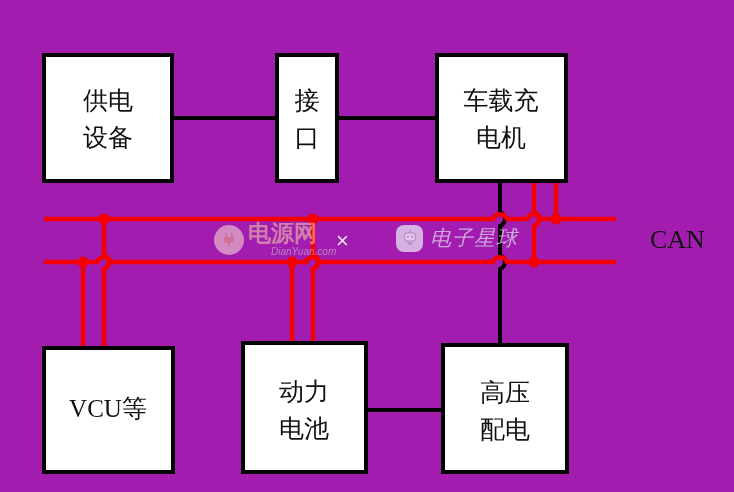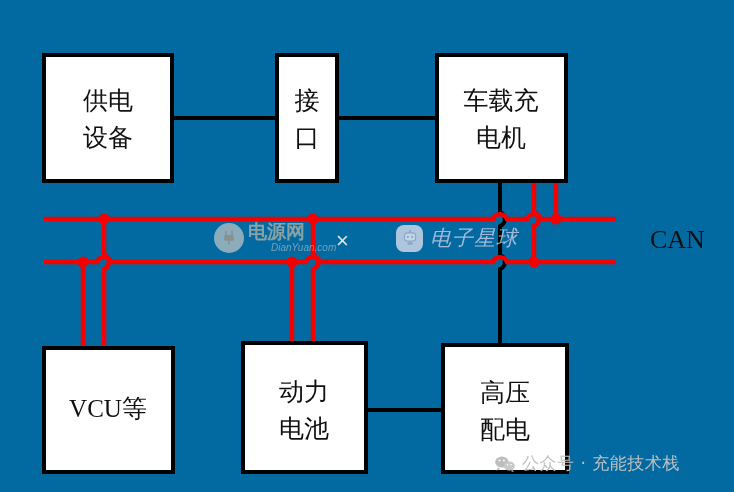--- a/index.html
+++ b/index.html
@@ -7,21 +7,21 @@
     padding: 0;
     background: #ffffff;
   }
   body {
     font-family: "Liberation Serif", "DejaVu Serif", serif;
   }
   #diagram-root {
     position: relative;
     width: 734px;
     height: 492px;
-    background: #0369a1;
+    background: #a21caf;
     overflow: hidden;
   }
   #diagram-svg {
     position: absolute;
     left: 0;
     top: 0;
     width: 734px;
     height: 492px;
   }
   .box-label {
@@ -80,21 +80,21 @@
   #wm-dianyuan .wm-badge {
     width: 30px; height: 30px;
     border-radius: 50%;
     background: #fbe3d0;
     display: flex; align-items: center; justify-content: center;
     margin-right: 4px;
   }
   #wm-dianyuan .wm-text-wrap { display: flex; flex-direction: column; line-height: 1; }
   #wm-dianyuan .wm-cn {
     font-family: "DejaVu Sans", sans-serif;
-    font-size: 19px;
+    font-size: 23px;
     font-weight: bold;
     color: #f6cfa8;
     letter-spacing: 0px;
   }
   #wm-dianyuan .wm-en {
     font-family: "Liberation Sans", sans-serif;
     font-size: 10px;
     font-style: italic;
     font-weight: normal;
     color: #cfcfcf;
@@ -246,29 +246,14 @@
         <circle cx="12" cy="2.2" r="1.2" fill="#bdb8d8"></circle>
         <rect x="4.5" y="5.2" width="15" height="11" rx="4.5" fill="#ffffff" stroke="#bdb8d8" stroke-width="1.6"></rect>
         <circle cx="9" cy="10.5" r="1.5" fill="#bdb8d8"></circle>
         <circle cx="15" cy="10.5" r="1.5" fill="#bdb8d8"></circle>
         <rect x="8.5" y="17.5" width="7" height="3.5" rx="1.3" fill="#bdb8d8"></rect>
       </svg>
     </span>
     <span class="wm-cn">电子星球</span>
   </div>
 
-  <div class="wm" id="wm-wechat">
-    <span class="wm-badge">
-      <svg width="22" height="18" viewBox="0 0 28 22" aria-hidden="true">
-        <ellipse cx="10" cy="8.5" rx="8.5" ry="7" fill="#bdbdbd"></ellipse>
-        <path d="M5 15.5 L3 19.5 L8 17 Z" fill="#bdbdbd"></path>
-        <circle cx="7" cy="6.5" r="1.3" fill="#ffffff"></circle>
-        <circle cx="12.6" cy="6.5" r="1.3" fill="#ffffff"></circle>
-        <ellipse cx="19.5" cy="13.5" rx="7" ry="5.8" fill="#c9c9c9"></ellipse>
-        <path d="M23.5 18.5 L25.5 21.5 L21.5 19.8 Z" fill="#c9c9c9"></path>
-        <circle cx="17.2" cy="12" r="1.05" fill="#ffffff"></circle>
-        <circle cx="21.8" cy="12" r="1.05" fill="#ffffff"></circle>
-      </svg>
-    </span>
-    <span class="wm-cn">公众号 · 充能技术栈</span>
-  </div>
 
 </div>
 
 </body></html>

